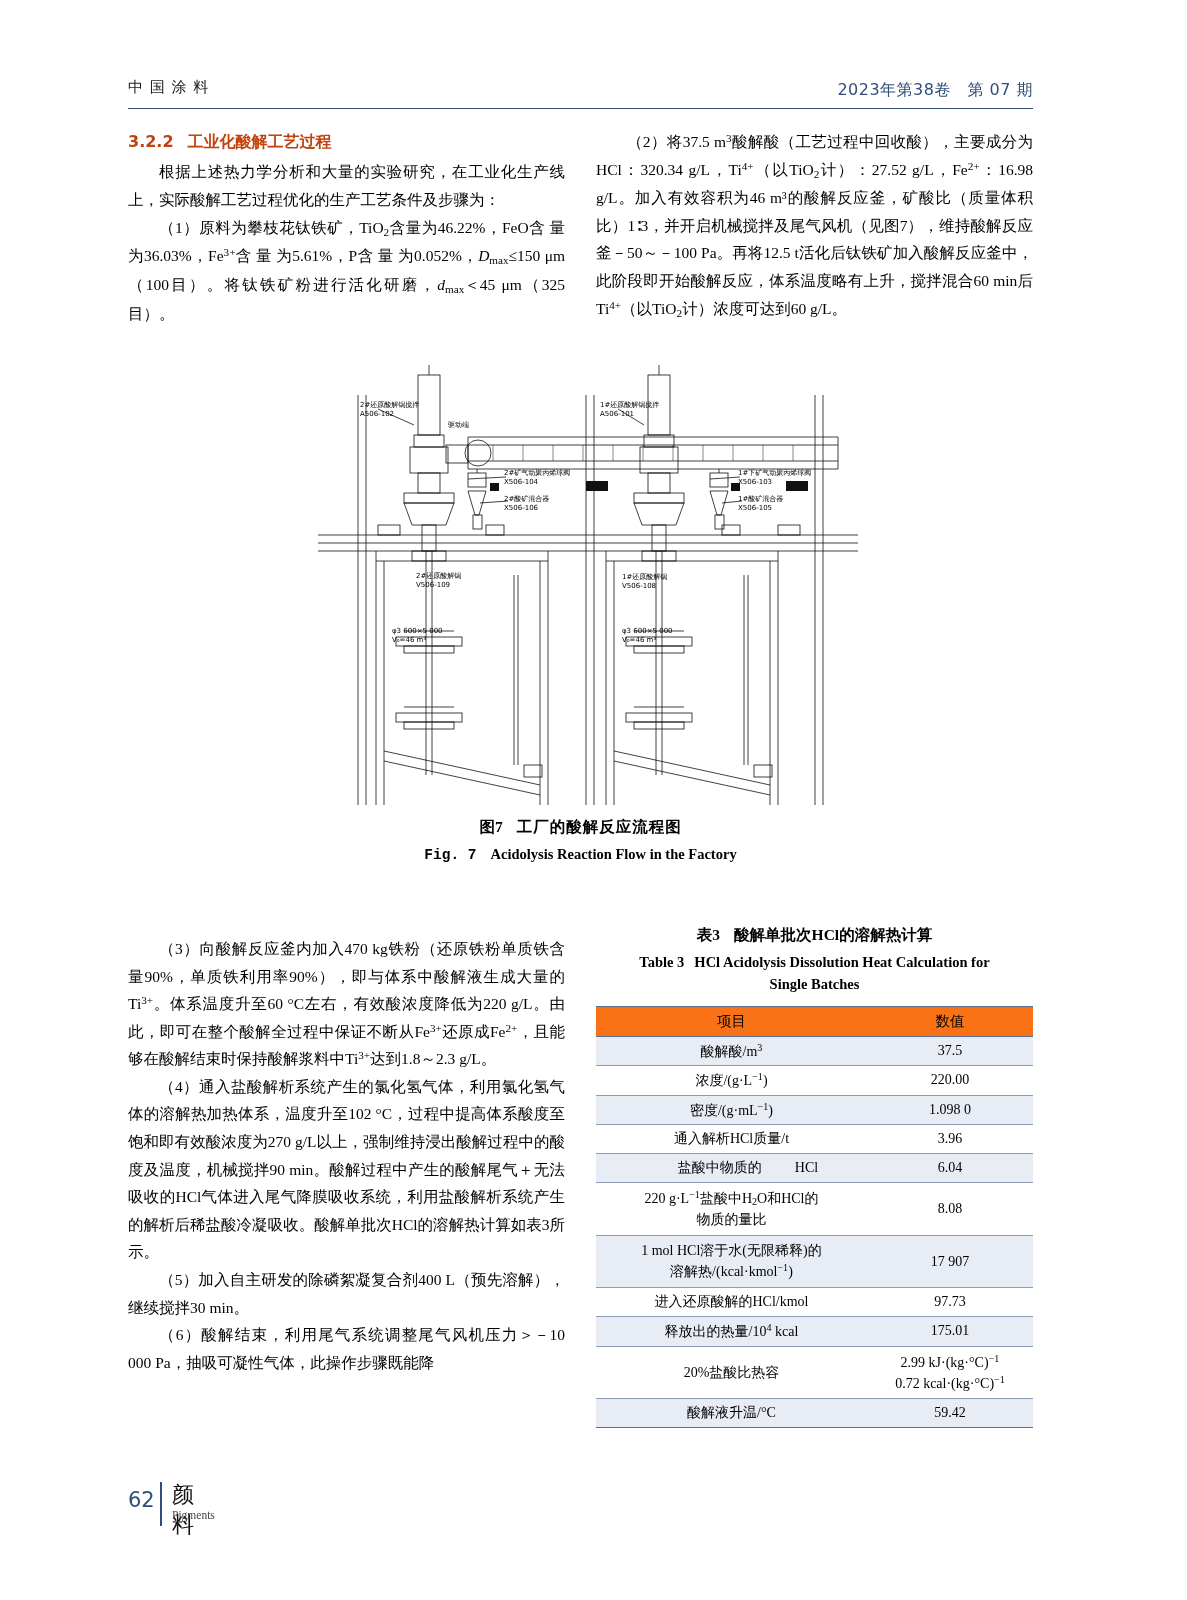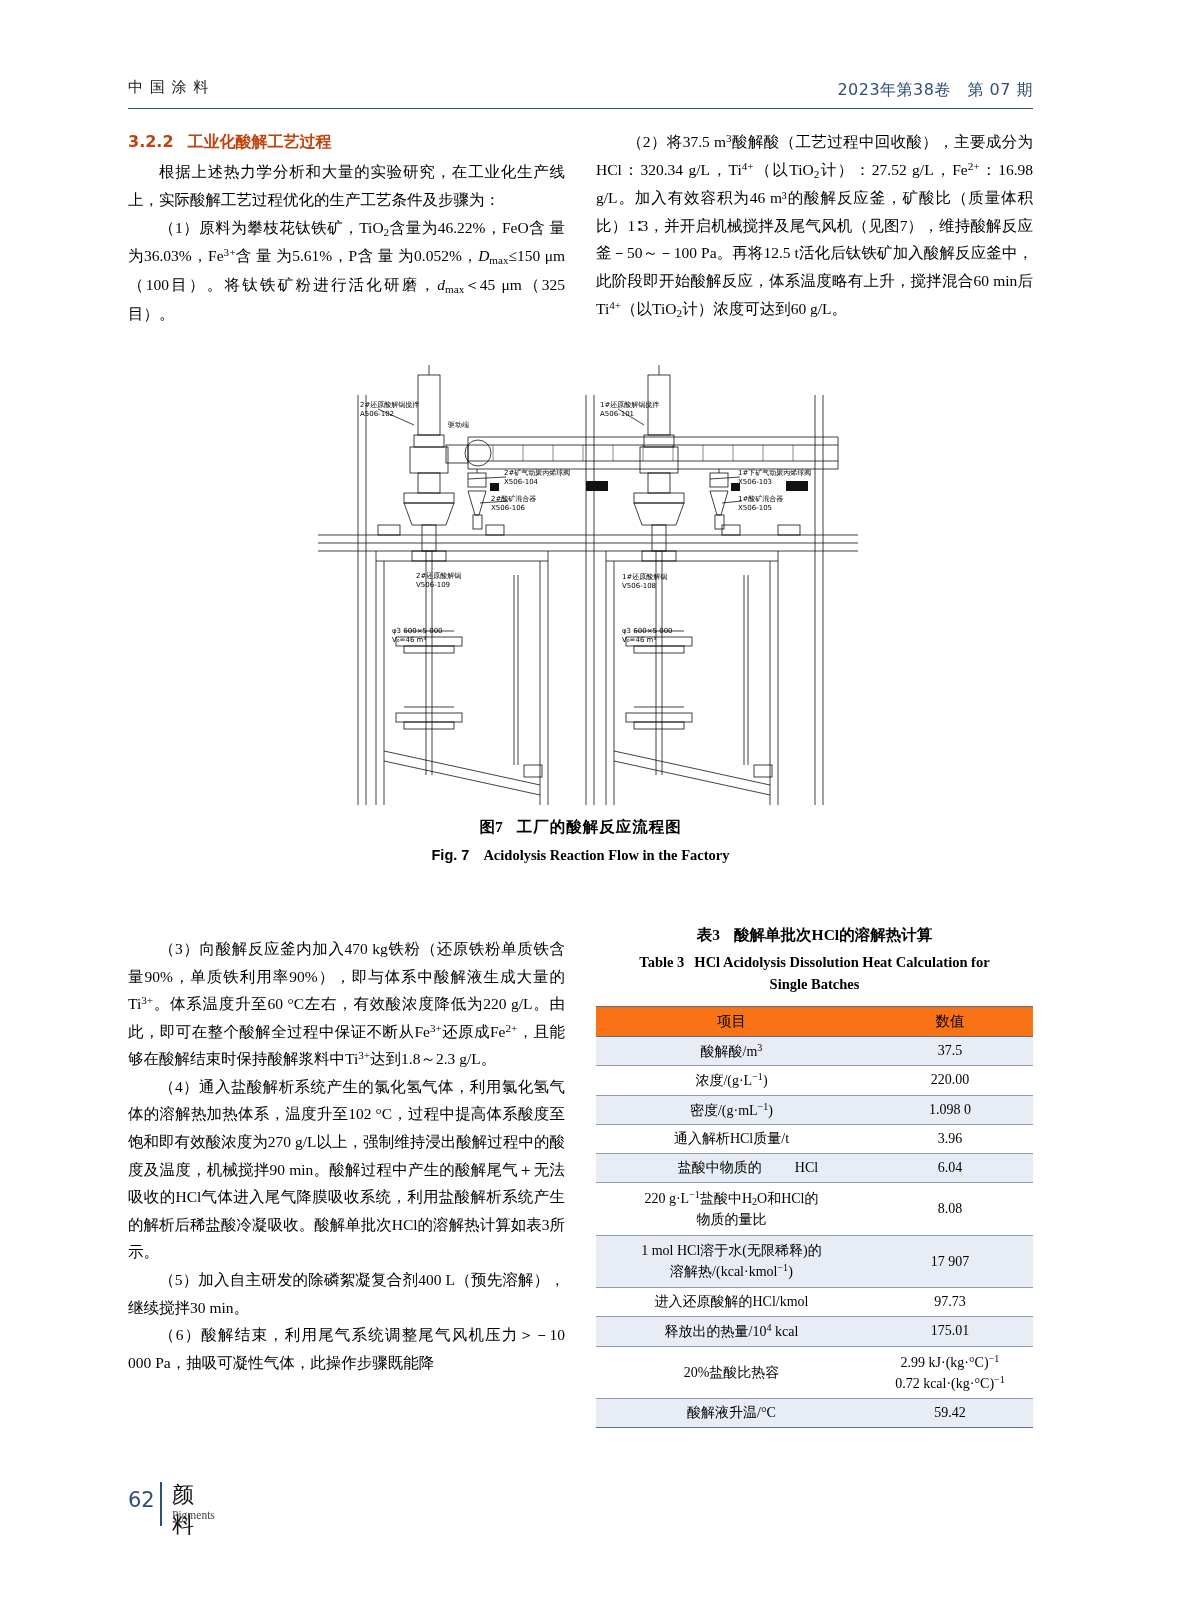--- a/index.html
+++ b/index.html
@@ -385,21 +385,21 @@
       </div>
       <div class="lbl" style="left:282px; top:36px;">
         <span>1#还原酸解锅搅拌</span><br>
         <span>A506-101</span>
       </div>
       <div class="lbl" style="left:130px; top:56px;">驱动端</div>
       <div class="lbl" style="left:186px; top:104px;">
         <span>2#矿气动聚丙烯球阀</span><br>
         <span>X506-104</span>
       </div>
-      <div class="lbl" style="left:173px; top:130px;">
+      <div class="lbl" style="left:186px; top:130px;">
         <span>2#酸矿混合器</span><br>
         <span>X506-106</span>
       </div>
       <div class="lbl" style="left:420px; top:104px;">
         <span>1#下矿气动聚丙烯球阀</span><br>
         <span>X506-103</span>
       </div>
       <div class="lbl" style="left:420px; top:130px;">
         <span>1#酸矿混合器</span><br>
         <span>X506-105</span>
@@ -419,21 +419,21 @@
       <div class="lbl" style="left:304px; top:262px;">
         <span>φ3 600×5 000</span><br>
         <span>V₀=46 m³</span>
       </div>
     </div>
 
     <div class="fig-caption">
       <span class="lbl-cn" style="margin-right:14px">图7</span><span class="cn">工厂的酸解反应流程图</span>
     </div>
     <div class="fig-caption2">
-      <span class="lbl" style="position:static;font-size:14.5px;font-family:Liberation Sans, sans-serif;margin-right:14px">Fig. 7</span><span>Acidolysis Reaction Flow in the Factory</span>
+      <span class="lbl" style="position:static;font-size:14.5px;font-family:Liberation Mono, monospace;margin-right:14px">Fig. 7</span><span>Acidolysis Reaction Flow in the Factory</span>
     </div>
   </div>
 
   <div class="lower-left">
     <p class="body"><span>（3）向酸解反应釜内加入470 kg铁粉（还原铁粉单质铁含量90%，单质铁利用率90%），即与体系中酸解液生成大量的Ti</span><sup>3+</sup><span>。体系温度升至60 °C左右，有效酸浓度降低为220 g/L。由此，即可在整个酸解全过程中保证不断从Fe</span><sup>3+</sup><span>还原成Fe</span><sup>2+</sup><span>，且能够在酸解结束时保持酸解浆料中Ti</span><sup>3+</sup><span>达到1.8～2.3 g/L。</span></p>
     <p class="body">（4）通入盐酸解析系统产生的氯化氢气体，利用氯化氢气体的溶解热加热体系，温度升至102 °C，过程中提高体系酸度至饱和即有效酸浓度为270 g/L以上，强制维持浸出酸解过程中的酸度及温度，机械搅拌90 min。酸解过程中产生的酸解尾气＋无法吸收的HCl气体进入尾气降膜吸收系统，利用盐酸解析系统产生的解析后稀盐酸冷凝吸收。酸解单批次HCl的溶解热计算如表3所示。</p>
     <p class="body">（5）加入自主研发的除磷絮凝复合剂400 L（预先溶解），继续搅拌30 min。</p>
     <p class="body">（6）酸解结束，利用尾气系统调整尾气风机压力＞－10 000 Pa，抽吸可凝性气体，此操作步骤既能降</p>
   </div>
 

